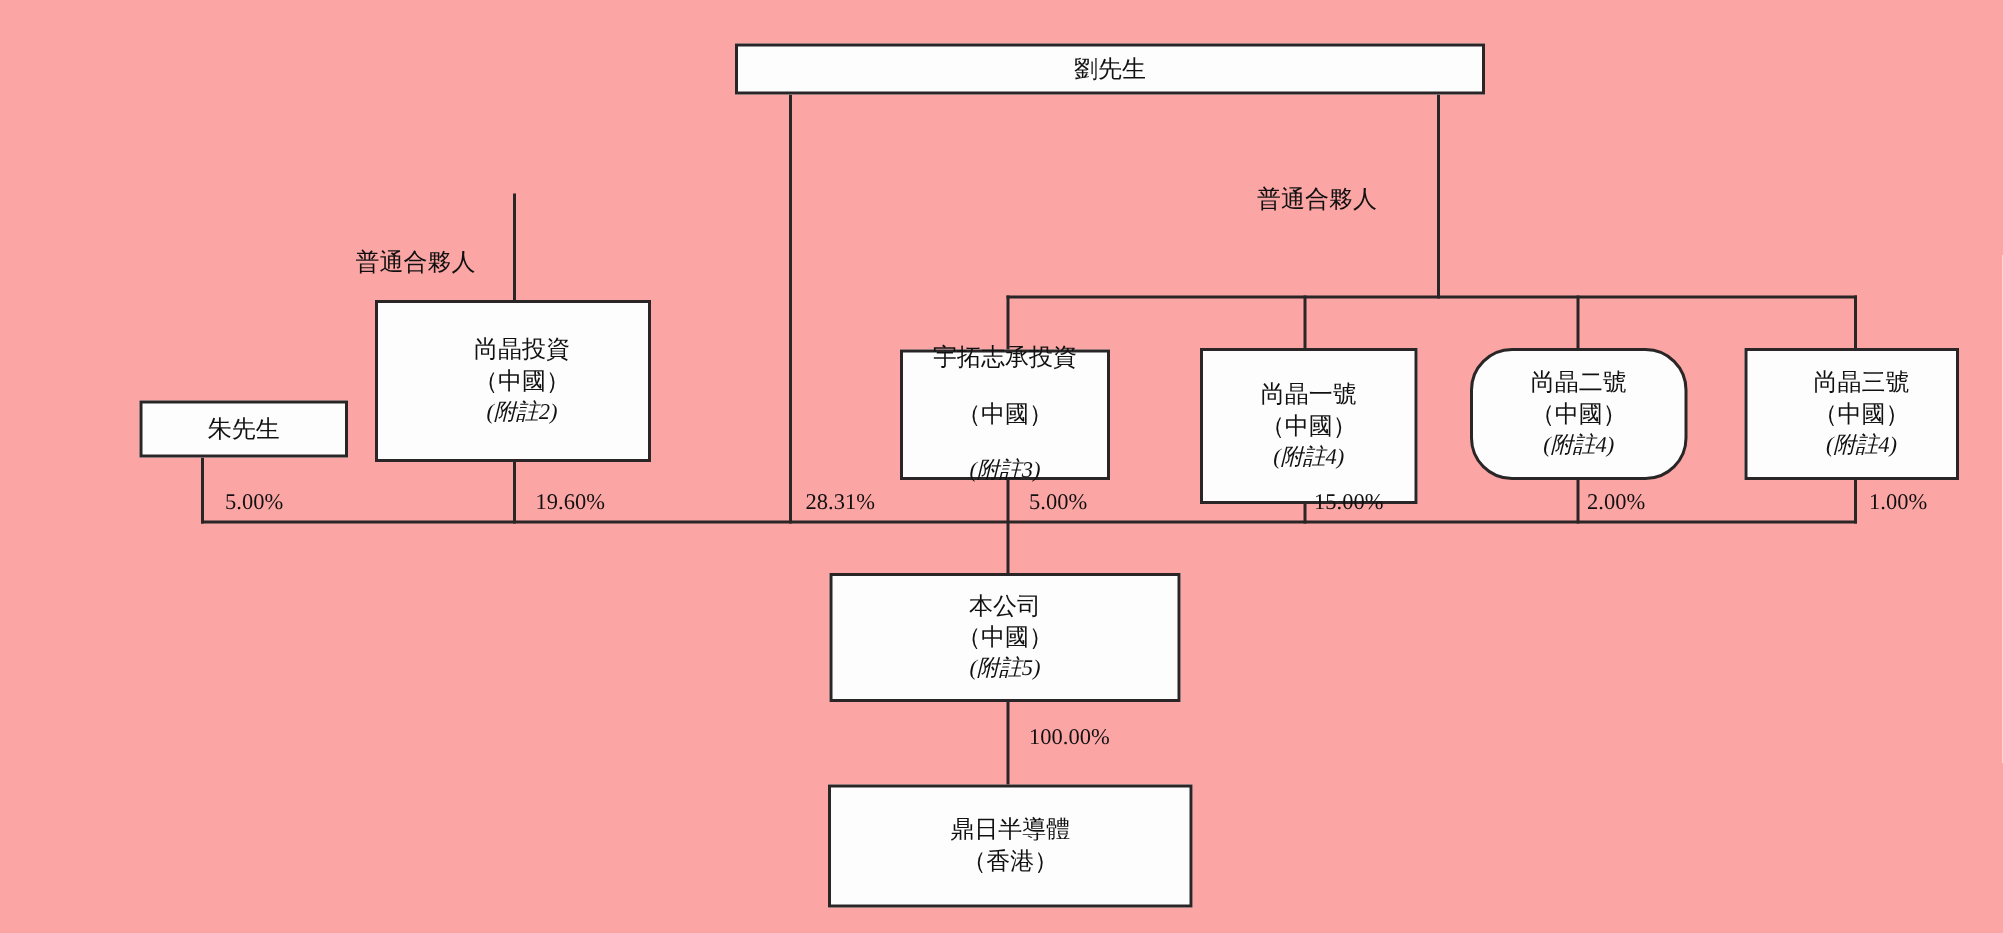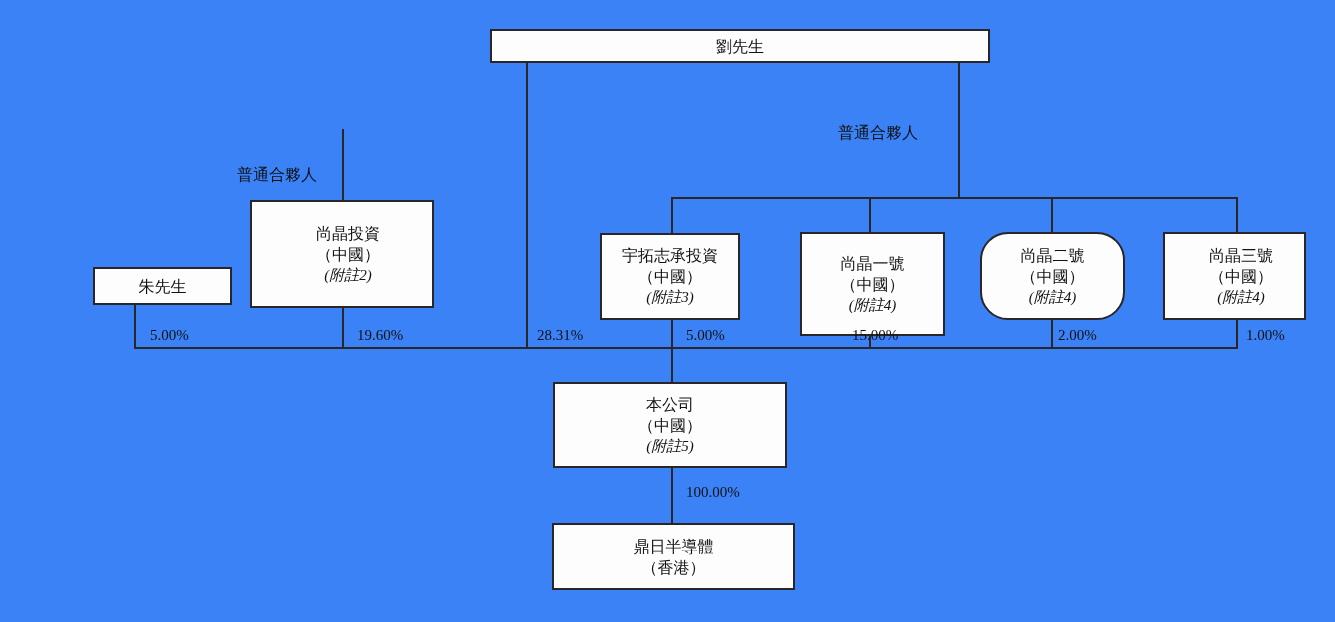--- a/index.html
+++ b/index.html
@@ -7,21 +7,21 @@
     padding: 0;
     background: #ffffff;
     width: 1335px;
     height: 622px;
     font-family: "Liberation Serif", "DejaVu Serif", serif;
   }
   .stage {
     position: relative;
     width: 1335px;
     height: 622px;
-    background: #3b82f6;
+    background: #fca5a5;
     overflow: hidden;
     color: #111111;
   }
   .box {
     position: absolute;
     box-sizing: border-box;
     background: #fdfdfd;
     border: 2px solid #2a2627;
     display: flex;
     flex-direction: column;
@@ -47,26 +47,26 @@
     position: absolute;
     font-size: 15px;
     white-space: nowrap;
   }
 
   
   #b-liu       { left: 490px;  top: 29px;  width: 500px; height: 34px; }
   #b-wu        { left: 250px;  top: 73px;  width: 183px; height: 56px; }
   #b-sjinv     { left: 250px;  top: 200px; width: 184px; height: 108px; padding-left: 12px; }
   #b-zhu       { left: 66px;   top: 267px; width: 139px; height: 38px; margin-left: 27px; }
-  #b-yutuo     { left: 600px;  top: 233px; width: 140px; height: 87px; }
+  #b-yutuo     { left: 600px;  top: 233px; width: 140px; height: 87px; gap: 17px; }
   #b-sj1       { left: 800px;  top: 232px; width: 145px; height: 104px; }
   #b-sj2       { left: 980px;  top: 232px; width: 145px; height: 88px; border-radius: 28px; }
   #b-sj3       { left: 1163px; top: 232px; width: 143px; height: 88px; padding-left: 13px; }
   #b-company   { left: 553px;  top: 382px; width: 234px; height: 86px; }
-  #b-dingri    { left: 552px;  top: 523px; width: 243px; height: 67px; }
+  #b-dingri    { left: 552px;  top: 523px; width: 243px; height: 82px; }
 
   
   #l-liu-left    { left: 526px;  top: 63px;  width: 2px;    height: 286px; }
   #l-liu-right   { left: 958px;  top: 63px;  width: 2px;    height: 136px; }
   #l-branch      { left: 671px;  top: 197px; width: 567px;  height: 2px; }
   #l-br-yutuo    { left: 671px;  top: 197px; width: 2px;    height: 38px; }
   #l-br-sj1      { left: 869px;  top: 197px; width: 2px;    height: 37px; }
   #l-br-sj2      { left: 1051px; top: 197px; width: 2px;    height: 37px; }
   #l-br-sj3      { left: 1236px; top: 197px; width: 2px;    height: 37px; }
   #l-wu-down     { left: 342px;  top: 129px; width: 2px;    height: 73px; }
@@ -79,21 +79,21 @@
   #l-bus         { left: 134px;  top: 347px; width: 1104px; height: 2px; }
   #l-company-down{ left: 671px;  top: 468px; width: 2px;    height: 57px; }
 
   
   #t-gp-left  { left: 237px;  top: 153px; }
   #t-gp-right { left: 838px;  top: 111px; }
   #t-p-zhu    { left: 150px;  top: 327px; }
   #t-p-sjinv  { left: 357px;  top: 327px; }
   #t-p-liu    { left: 537px;  top: 327px; }
   #t-p-yutuo  { left: 686px;  top: 327px; }
-  #t-p-sj1    { left: 852px;  top: 327px; }
+  #t-p-sj1    { left: 876px;  top: 327px; }
   #t-p-sj2    { left: 1058px; top: 327px; }
   #t-p-sj3    { left: 1246px; top: 327px; }
   #t-p-100    { left: 686px;  top: 484px; }
 </style>
 </head>
 <body>
 
 <div class="stage">
 
   <div class="vline" id="l-liu-left"></div>

